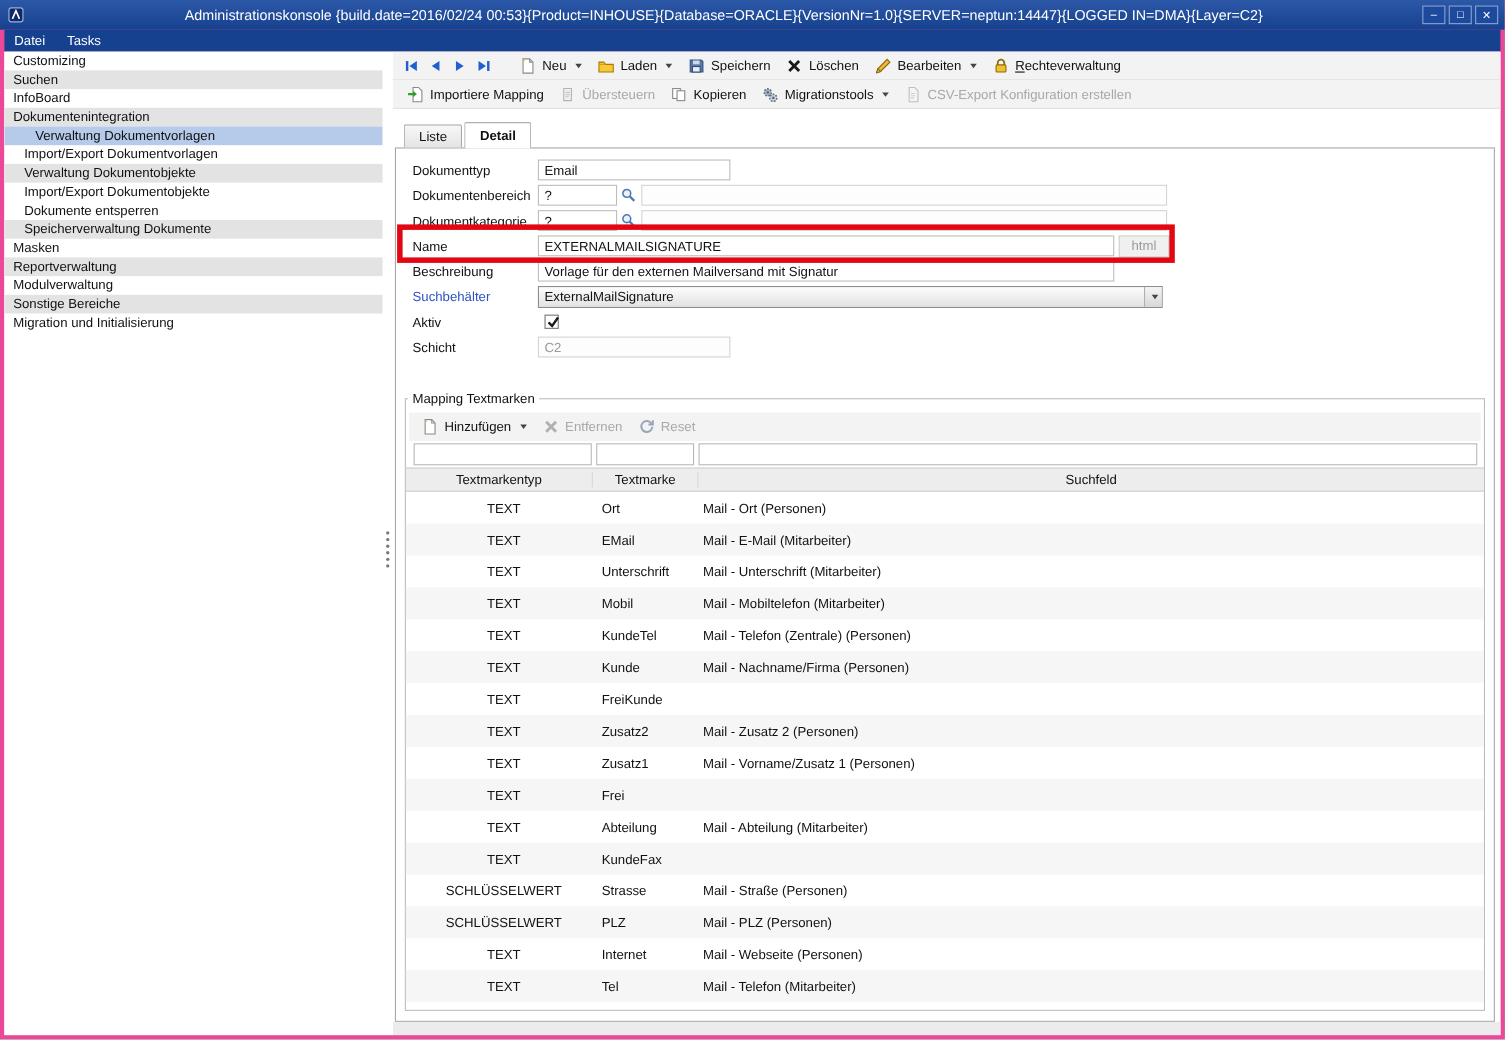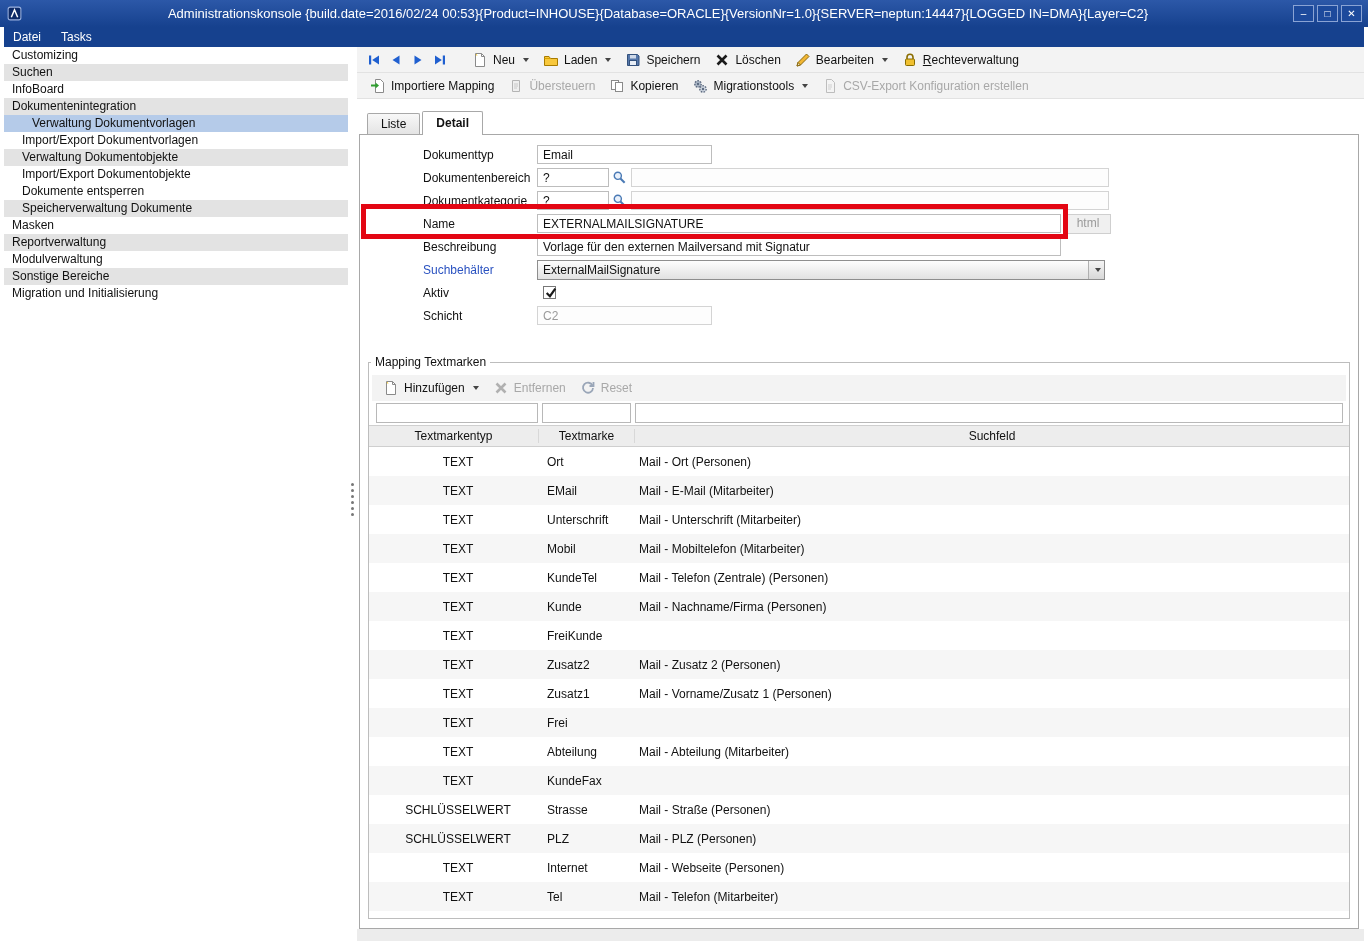--- a/index.html
+++ b/index.html
@@ -1,18 +1,18 @@
 <!DOCTYPE html>
 <html><head>
 <meta charset="utf-8">
 <style>
   * { margin:0; padding:0; box-sizing:border-box; }
   html,body { width:1368px; height:945px; }
   body { font-family:"Liberation Sans",sans-serif; font-size:12px; color:#111; background:#888; }
-  .window { position:relative; width:1368px; height:945px; background:#ffffff; overflow:hidden; }
+  .window { position:relative; width:1368px; height:945px; background:#ec4899; overflow:hidden; }
 
   
   .titlebar { position:absolute; top:0; left:0; right:0; height:27px; display:flex; align-items:center; padding:0 6px; background:linear-gradient(#2c58a8,#16418e); color:#fff; }
   .app-icon { width:17px; height:17px; margin-right:6px; flex:0 0 auto; }
   .title-text { flex:1; text-align:center; font-size:13px; white-space:nowrap; overflow:hidden; }
   .win-controls { display:flex; gap:3px; margin-left:6px; }
   .win-btn { width:21px; height:17px; background:#1d4a9c; border:1px solid #8aa3d4; color:#fff; font-size:10px; padding:0; display:flex; align-items:center; justify-content:center; font-family:inherit; }
 
   
   .menubar { position:absolute; top:27px; left:4px; right:4px; height:20px; background:#16418e; color:#fff; display:flex; align-items:center; gap:20px; padding:0 9px; }
@@ -44,21 +44,21 @@
   .accel::first-letter { text-decoration:underline; }
   .disabled { color:#a8a8a8; }
   .caret { width:0; height:0; border-left:3.5px solid transparent; border-right:3.5px solid transparent; border-top:4px solid #444; margin-left:3px; }
   .icon16 { width:16px; height:16px; flex:0 0 auto; }
 
   
   .tabstrip { position:absolute; top:64px; left:10px; height:24px; display:flex; align-items:flex-end; z-index:5; }
   .tab { height:21px; margin-right:2px; margin-bottom:1px; padding:0 13px; line-height:20px; background:linear-gradient(#f8f8f8,#e4e4e4); border:1px solid #a8a8a8; border-bottom:none; border-radius:2px 2px 0 0; }
   .tab.active { height:24px; margin-bottom:0; line-height:23px; background:#fff; font-weight:bold; }
 
-  .detail-panel { position:absolute; top:87px; left:2px; right:5px; bottom:12px; border:1px solid #a8a8a8; background:#fff;padding-left:48px; }
+  .detail-panel { position:absolute; top:87px; left:2px; right:5px; bottom:12px; border:1px solid #a8a8a8; background:#fff; }
   .bottom-strip { position:absolute; left:0; right:0; bottom:0; height:12px; background:#ececec; }
 
   
   .form-row { display:flex; align-items:center; height:23px; margin-left:15px; }
   .form-row.first { margin-top:8px; }
   .form-label { width:114px; flex:0 0 auto; }
   .form-label.link { color:#2a52c0; }
   .tfield { height:19px; border:1px solid #bdbdbd; background:#fff; font:12px "Liberation Sans",sans-serif; padding:0 5px; color:#111; }
   .tfield:disabled, .tfield.ro:disabled { color:#9a9a9a; background:#fdfdfd; border-color:#d4d4d4; }
   .w-sm { width:175px; }

